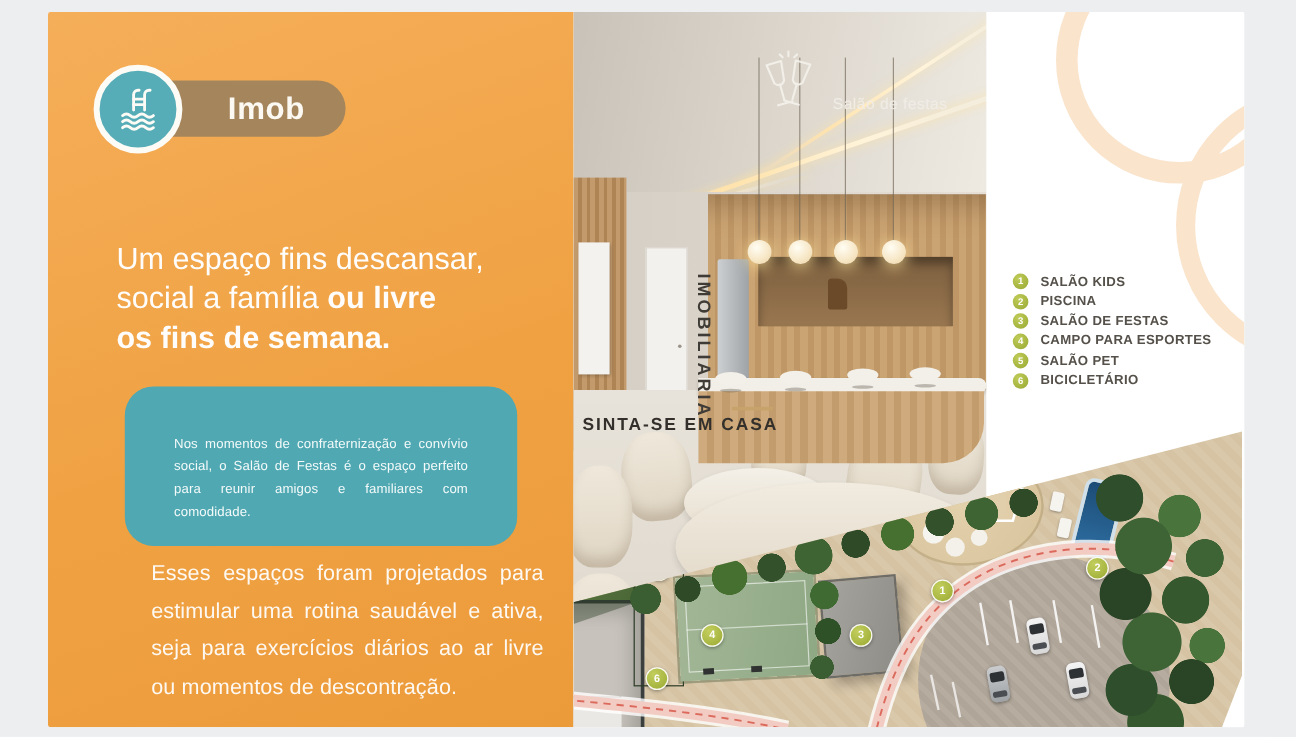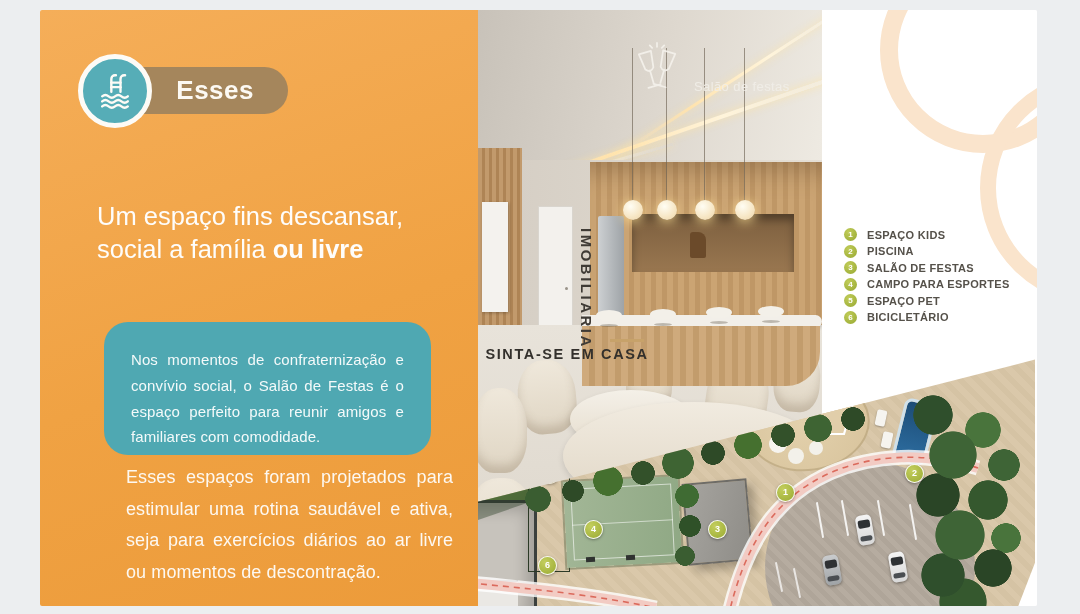--- a/index.html
+++ b/index.html
@@ -16,21 +16,21 @@
     display:flex;align-items:center;justify-content:center;}
   .badge-pill{position:absolute;left:72px;top:57px;width:176px;height:47px;border-radius:24px;
     background:#A5865C;z-index:2;display:flex;align-items:center;justify-content:flex-end;
     padding-right:34px;box-sizing:border-box;}
   .badge-pill span{color:#FCF9F3;font-size:26px;font-weight:700;letter-spacing:.5px;}
   .headline{position:absolute;left:57px;top:190px;width:368px;color:#FEFDFB;
     font-size:25.5px;line-height:1.29;font-weight:400;}
   .headline b{font-weight:700;}
   .callout{position:absolute;left:64px;top:312px;width:327px;height:133px;border-radius:24px;
     background:#4FA8B2;box-sizing:border-box;padding:25px 27px;}
-  .callout p{margin:0;color:#F4FAFA;font-size:15px;line-height:1.72;text-align:justify;letter-spacing:.1px;}
+  .callout p{margin:14px;color:#F4FAFA;font-size:11px;line-height:1.72;text-align:justify;letter-spacing:.1px;}
   .para2{position:absolute;left:86px;top:452px;width:327px;color:#FDF8F1;
     font-size:18px;line-height:1.76;text-align:justify;margin:0;letter-spacing:.1px;}
 
   
   .photo{position:absolute;left:438px;top:0;width:344px;height:596px;overflow:hidden;background:#DDD7CD;}
   .ph-ceiling{position:absolute;left:0;top:0;width:100%;height:152px;
     background:linear-gradient(100deg,#C8C2B9 0%,#DED8CF 55%,#EEEAE2 100%);}
   .streak{position:absolute;background:linear-gradient(90deg,rgba(255,230,170,0) 0%,#FFE3AE 30%,#FFF4DA 60%,rgba(255,230,170,0) 100%);
     box-shadow:0 0 9px rgba(255,228,160,.85);}
   .ph-wall{position:absolute;left:0;top:150px;width:100%;height:168px;
@@ -123,38 +123,39 @@
   .treeband,.hedge,.palms{z-index:5;}
 </style>
 </head>
 <body>
 
 <div class="stage">
   <div class="slide">
 
     <section class="left-panel">
       <div class="badge-pill">
-        <span>Esses</span>
+        <span>Imob</span>
       </div>
       <div class="badge-circle">
         <span>
           <svg width="44" height="44" viewBox="0 0 48 48" fill="none" stroke="#FDFBF6" stroke-width="2.6" stroke-linecap="round">
             <path d="M20 27 V13 a4 4 0 0 1 4 -4 h1"></path>
             <path d="M30 27 V13 a4 4 0 0 1 4 -4 h1"></path>
             <path d="M20 17 H30"></path>
               <path d="M20 22 H30"></path>
             <path d="M10 32 q3.5 -3 7 0 t7 0 t7 0 t7 0"></path>
             <path d="M10 37.5 q3.5 -3 7 0 t7 0 t7 0 t7 0"></path>
             <path d="M10 43 q3.5 -3 7 0 t7 0 t7 0 t7 0"></path>
           </svg>
         </span>
       </div>
       <div class="headline">
         <span>Um espaço fins descansar,</span><br>
         <span>social a família </span><b>ou livre</b><br>
+        <b>os fins de semana.</b>
       </div>
       <div class="callout">
         <p>Nos momentos de confraternização e convívio social, o Salão de Festas é o espaço perfeito para reunir amigos e familiares com comodidade.</p>
       </div>
       <p class="para2">Esses espaços foram projetados para estimular uma rotina saudável e ativa, seja para exercícios diários ao ar livre ou momentos de descontração.</p>
     </section>
 
     <section class="photo">
       <div class="ph-ceiling"></div>
       <div class="streak abs" style="left:-10px;top:118px;width:430px;height:4px;transform:rotate(-19deg);"></div>
@@ -235,37 +236,37 @@
         <div class="tag">SINTA-SE EM CASA</div>
       </div>
     </section>
 
     <section class="right-panel">
       <div class="arc" style="left:58px;top:-63px;width:170px;height:170px;border-width:18px;"></div>
       <div class="arc" style="left:158px;top:62px;width:200px;height:200px;border-width:16px;"></div>
       <div class="amenities">
         <div class="arow">
           <span class="anum">1</span>
-          <span class="alabel">ESPAÇO KIDS</span>
+          <span class="alabel">SALÃO KIDS</span>
         </div>
         <div class="arow">
           <span class="anum">2</span>
           <span class="alabel">PISCINA</span>
         </div>
         <div class="arow">
           <span class="anum">3</span>
           <span class="alabel">SALÃO DE FESTAS</span>
         </div>
         <div class="arow">
           <span class="anum">4</span>
           <span class="alabel">CAMPO PARA ESPORTES</span>
         </div>
         <div class="arow">
           <span class="anum">5</span>
-          <span class="alabel">ESPAÇO PET</span>
+          <span class="alabel">SALÃO PET</span>
         </div>
         <div class="arow">
           <span class="anum">6</span>
           <span class="alabel">BICICLETÁRIO</span>
         </div>
       </div>
     </section>
 
     <section class="siteplan">
       <div class="lawn"></div>

